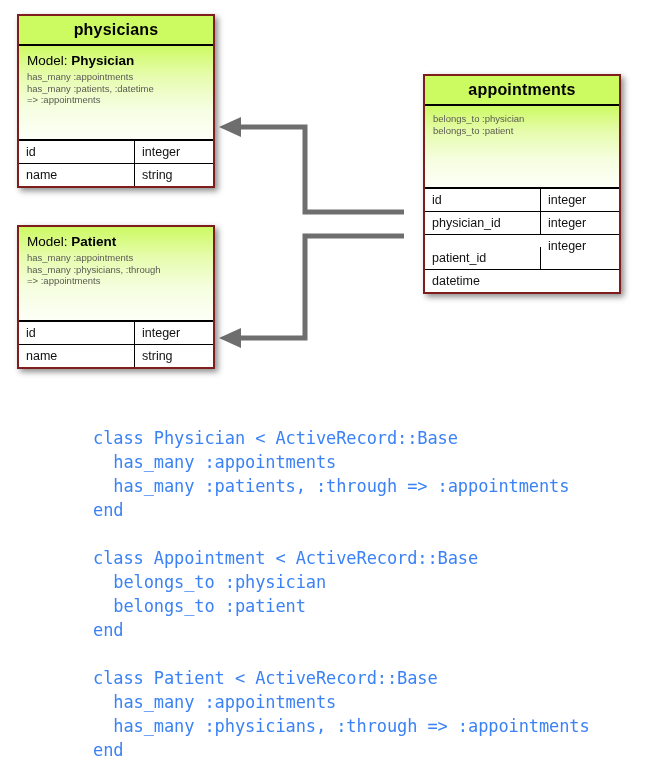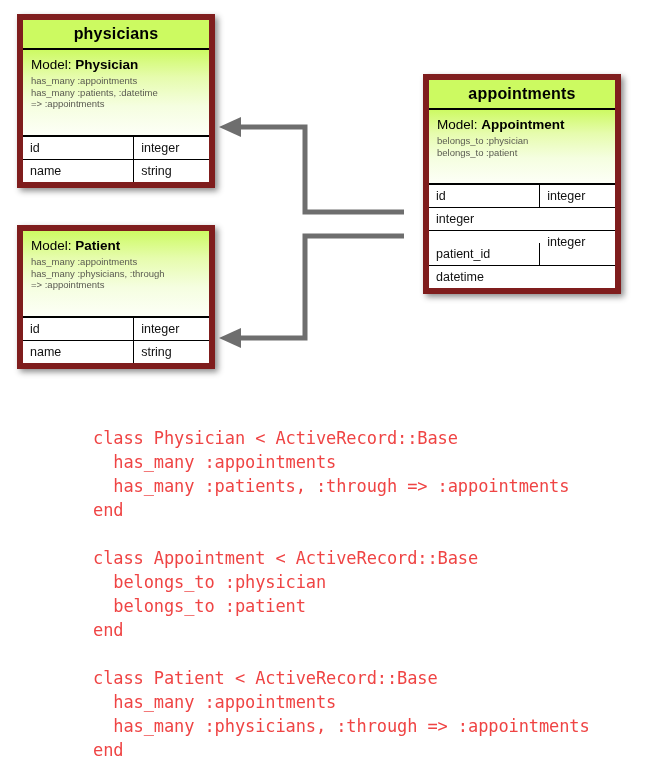--- a/index.html
+++ b/index.html
@@ -12,37 +12,37 @@
     height: 778px;
     position: relative;
     overflow: hidden;
     font-family: "Liberation Sans", sans-serif;
     -webkit-font-smoothing: antialiased;
   }
 
   
   .entity {
     position: absolute;
-    border: 6px solid #7f1d1d;
+    border: 2px solid #7f1d1d;
     background: #14532d;
     box-sizing: border-box;
     box-shadow: 3px 3px 6px rgba(0,0,0,0.45);
   }
   .entity-header {
     background: #ccfa61;
     border-bottom: 2px solid #000000;
     text-align: center;
     font-weight: bold;
     color: #000000;
     letter-spacing: .2px;
   }
   .entity-model {
     background: linear-gradient(to bottom, #cdfa63 0%, #e6fcad 32%, #f5fee0 66%, #fdfff7 100%);
     border-bottom: 2px solid #000000;
-    padding: 7px 8px 8px 8px;
+    padding: 7px 8px 16px 8px;
   }
   .model-line {
     font-size: 13.5px;
     color: #000000;
     margin-bottom: 3px;
     white-space: nowrap;
   }
   .model-line b { font-weight: bold; }
   .assoc-line {
     font-size: 9.5px;
@@ -75,21 +75,21 @@
   }
 
   
   .code-block {
     position: absolute;
     left: 93px;
     top: 409px;
     font-family: "DejaVu Sans Mono", "Liberation Mono", monospace;
     font-size: 17px;
     line-height: 24px;
-    color: #ef4444;
+    color: #3b82f6;
     white-space: pre;
     letter-spacing: -0.1px;
   }
 </style>
 </head>
 <body>
 
 <svg id="connectors" viewBox="0 0 657 778" width="657" height="778">
 
   <g>
@@ -120,32 +120,29 @@
   </div>
   <div class="field-row">
     <div class="field-name" style="width:116px;">name</div>
     <div class="field-type" style="width:78px;">string</div>
   </div>
 </div>
 
 <div class="entity" style="left:423px; top:74px; width:198px;">
   <div class="entity-header" style="height:28px; line-height:28px; font-size:16px;">appointments</div>
   <div class="entity-model" style="height:58px;">
-    <div class="model-line">
-      <span>Model:</span>
-      <b>Appointment</b>
-    </div>
     <div class="assoc-line">belongs_to :physician</div>
     <div class="assoc-line">belongs_to :patient</div>
   </div>
   <div class="field-row">
     <div class="field-name" style="width:116px;">id</div>
     <div class="field-type" style="width:78px;">integer</div>
   </div>
   <div class="field-row">
+    <div class="field-name" style="width:116px;">physician_id</div>
     <div class="field-type" style="width:78px;">integer</div>
   </div>
   <div class="field-row">
     <div class="field-name" style="width:116px;margin-top:12px;">patient_id</div>
     <div class="field-type" style="width:78px;">integer</div>
   </div>
   <div class="field-row">
     <div class="field-type" style="width:78px;">datetime</div>
   </div>
 </div>

